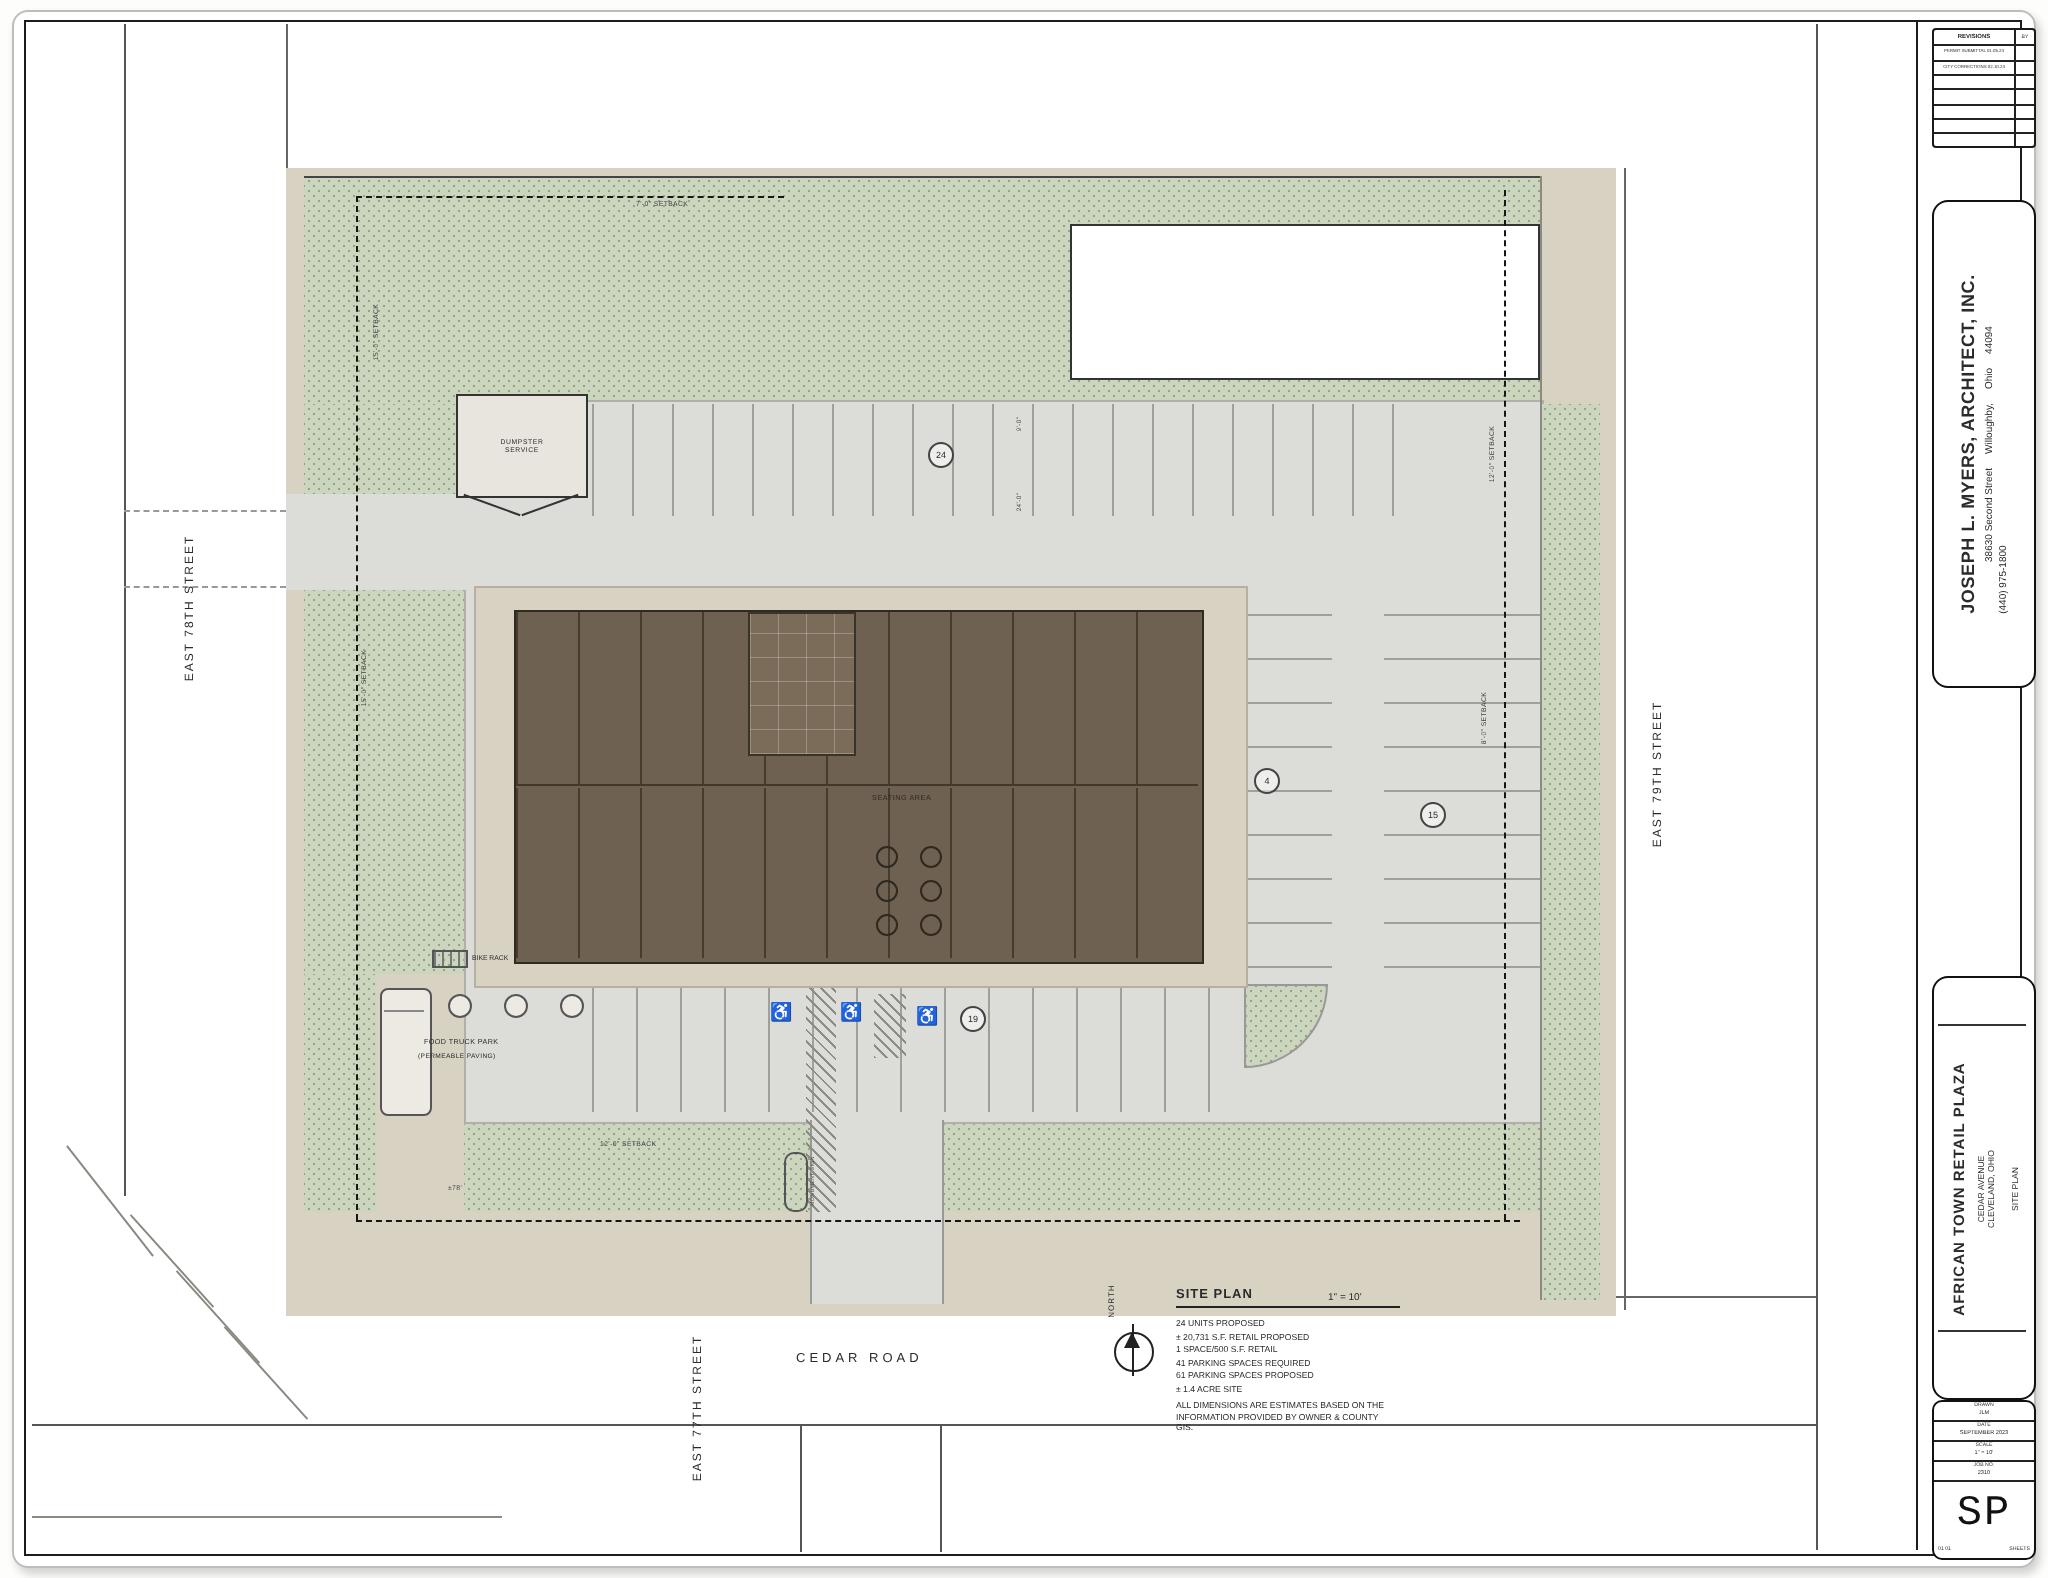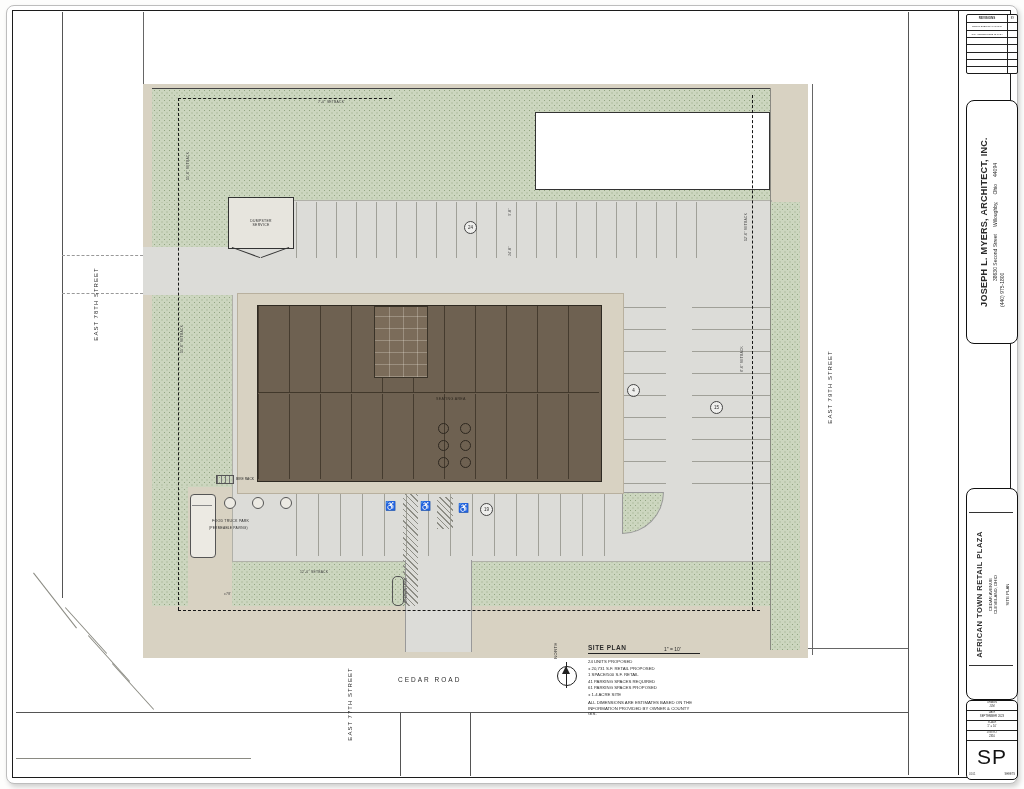--- a/index.html
+++ b/index.html
@@ -268,20 +268,20 @@
       <div style="font-size:2.8px;">SEPTEMBER 2023</div>
     </div>
     <div style="height:9px;border-bottom:.5px solid #222;text-align:center;">
       <div style="font-size:2.6px;color:#333;">SCALE</div>
       <div style="font-size:2.8px;">1" = 10'</div>
     </div>
     <div style="height:9px;border-bottom:.5px solid #222;text-align:center;">
       <div style="font-size:2.6px;color:#333;">JOB NO.</div>
       <div style="font-size:2.8px;">2310</div>
     </div>
-    <div style="flex:1;display:flex;align-items:center;justify-content:center;font-family:Liberation Sans, sans-serif;font-size:21px;letter-spacing:1px;color:#111;">SP</div>
+    <div style="flex:1;display:flex;align-items:center;justify-content:center;font-family:Liberation Mono, monospace;font-size:21px;letter-spacing:1px;color:#111;">SP</div>
     <div style="height:6px;display:flex;justify-content:space-between;padding:0 2px;">
       <span style="font-size:2.6px;">01 01</span>
       <span style="font-size:2.6px;">SHEETS</span>
     </div>
   </div>
 
 </div>
 
 </body></html>

